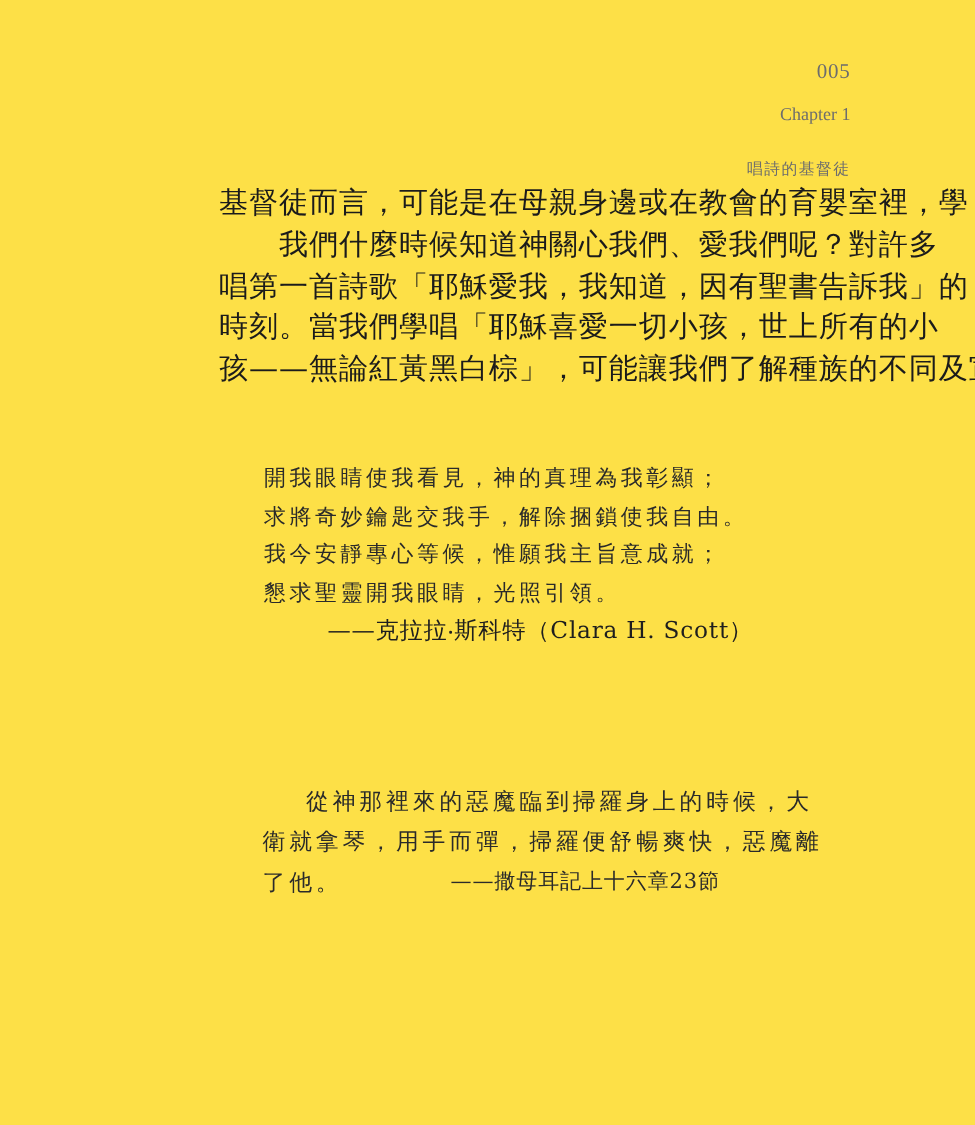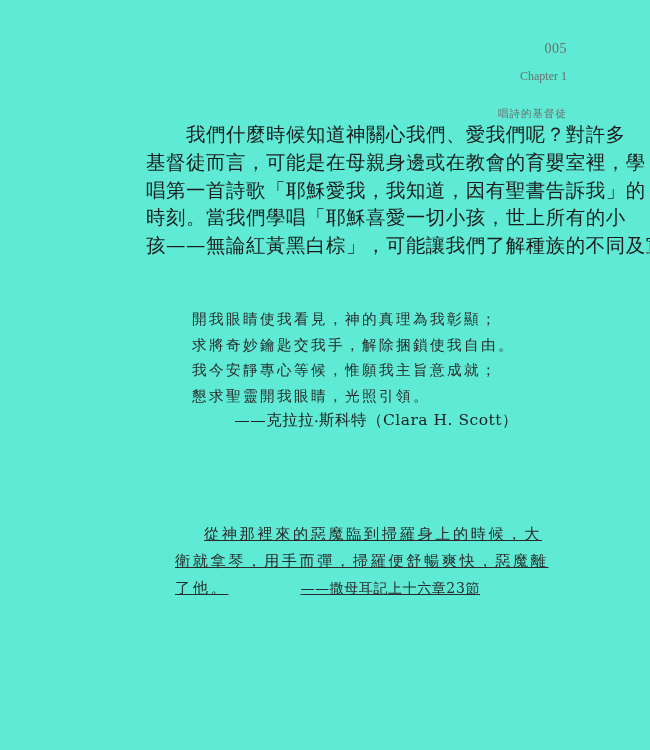--- a/index.html
+++ b/index.html
@@ -12,21 +12,21 @@
       height: 750px;
       position: relative;
       overflow: hidden;
       font-family: "DejaVu Serif", "Liberation Serif", serif;
       color: #1a1a1a;
     }
     .page {
       position: absolute;
       left: 0; top: 0;
       width: 650px; height: 750px;
-      background: #5eead4;
+      background: #fde047;
     }
     .running-header {
       position: absolute;
       right: 83px;
       top: 40px;
       text-align: right;
       color: #6d6d6d;
       font-family: "Liberation Serif", serif;
     }
     .running-header .page-num {
@@ -61,21 +61,21 @@
       display: block;
       white-space: nowrap;
       letter-spacing: 0.6px;
     }
     .body-para .line.indent {
       padding-left: 40px;
     }
 
     .poem {
       position: absolute;
-      left: 192px;
+      left: 176px;
       top: 306px;
       width: 330px;
       font-family: "DejaVu Serif", serif;
       font-size: 14.6px;
       line-height: 25.5px;
       color: #2a2a2a;
     }
     .poem .line {
       display: block;
       white-space: nowrap;
@@ -105,21 +105,20 @@
 
     .scripture {
       position: absolute;
       left: 175px;
       top: 521px;
       width: 305px;
       font-family: "DejaVu Serif", serif;
       font-size: 15.2px;
       line-height: 27px;
       color: #2a2a2a;
-      text-decoration: underline;
     }
     .scripture .line {
       display: block;
       white-space: nowrap;
       letter-spacing: 2.6px;
     }
     .scripture .line.indent {
       padding-left: 29px;
     }
     .scripture .last-row {
@@ -140,22 +139,22 @@
 
 <div class="page">
 
   <div class="running-header">
     <div class="page-num">005</div>
     <div class="chapter">Chapter 1</div>
     <div class="chapter-title">唱詩的基督徒</div>
   </div>
 
   <div class="body-para">
+    <span class="line">基督徒而言，可能是在母親身邊或在教會的育嬰室裡，學</span>
     <span class="line indent">我們什麼時候知道神關心我們、愛我們呢？對許多</span>
-    <span class="line">基督徒而言，可能是在母親身邊或在教會的育嬰室裡，學</span>
     <span class="line">唱第一首詩歌「耶穌愛我，我知道，因有聖書告訴我」的</span>
     <span class="line">時刻。當我們學唱「耶穌喜愛一切小孩，世上所有的小</span>
     <span class="line">孩——無論紅黃黑白棕」，可能讓我們了解種族的不同及宣</span>
   </div>
 
   <div class="poem">
     <span class="line">開我眼睛使我看見，神的真理為我彰顯；</span>
     <span class="line">求將奇妙鑰匙交我手，解除捆鎖使我自由。</span>
     <span class="line">我今安靜專心等候，惟願我主旨意成就；</span>
     <span class="line">懇求聖靈開我眼睛，光照引領。</span>

